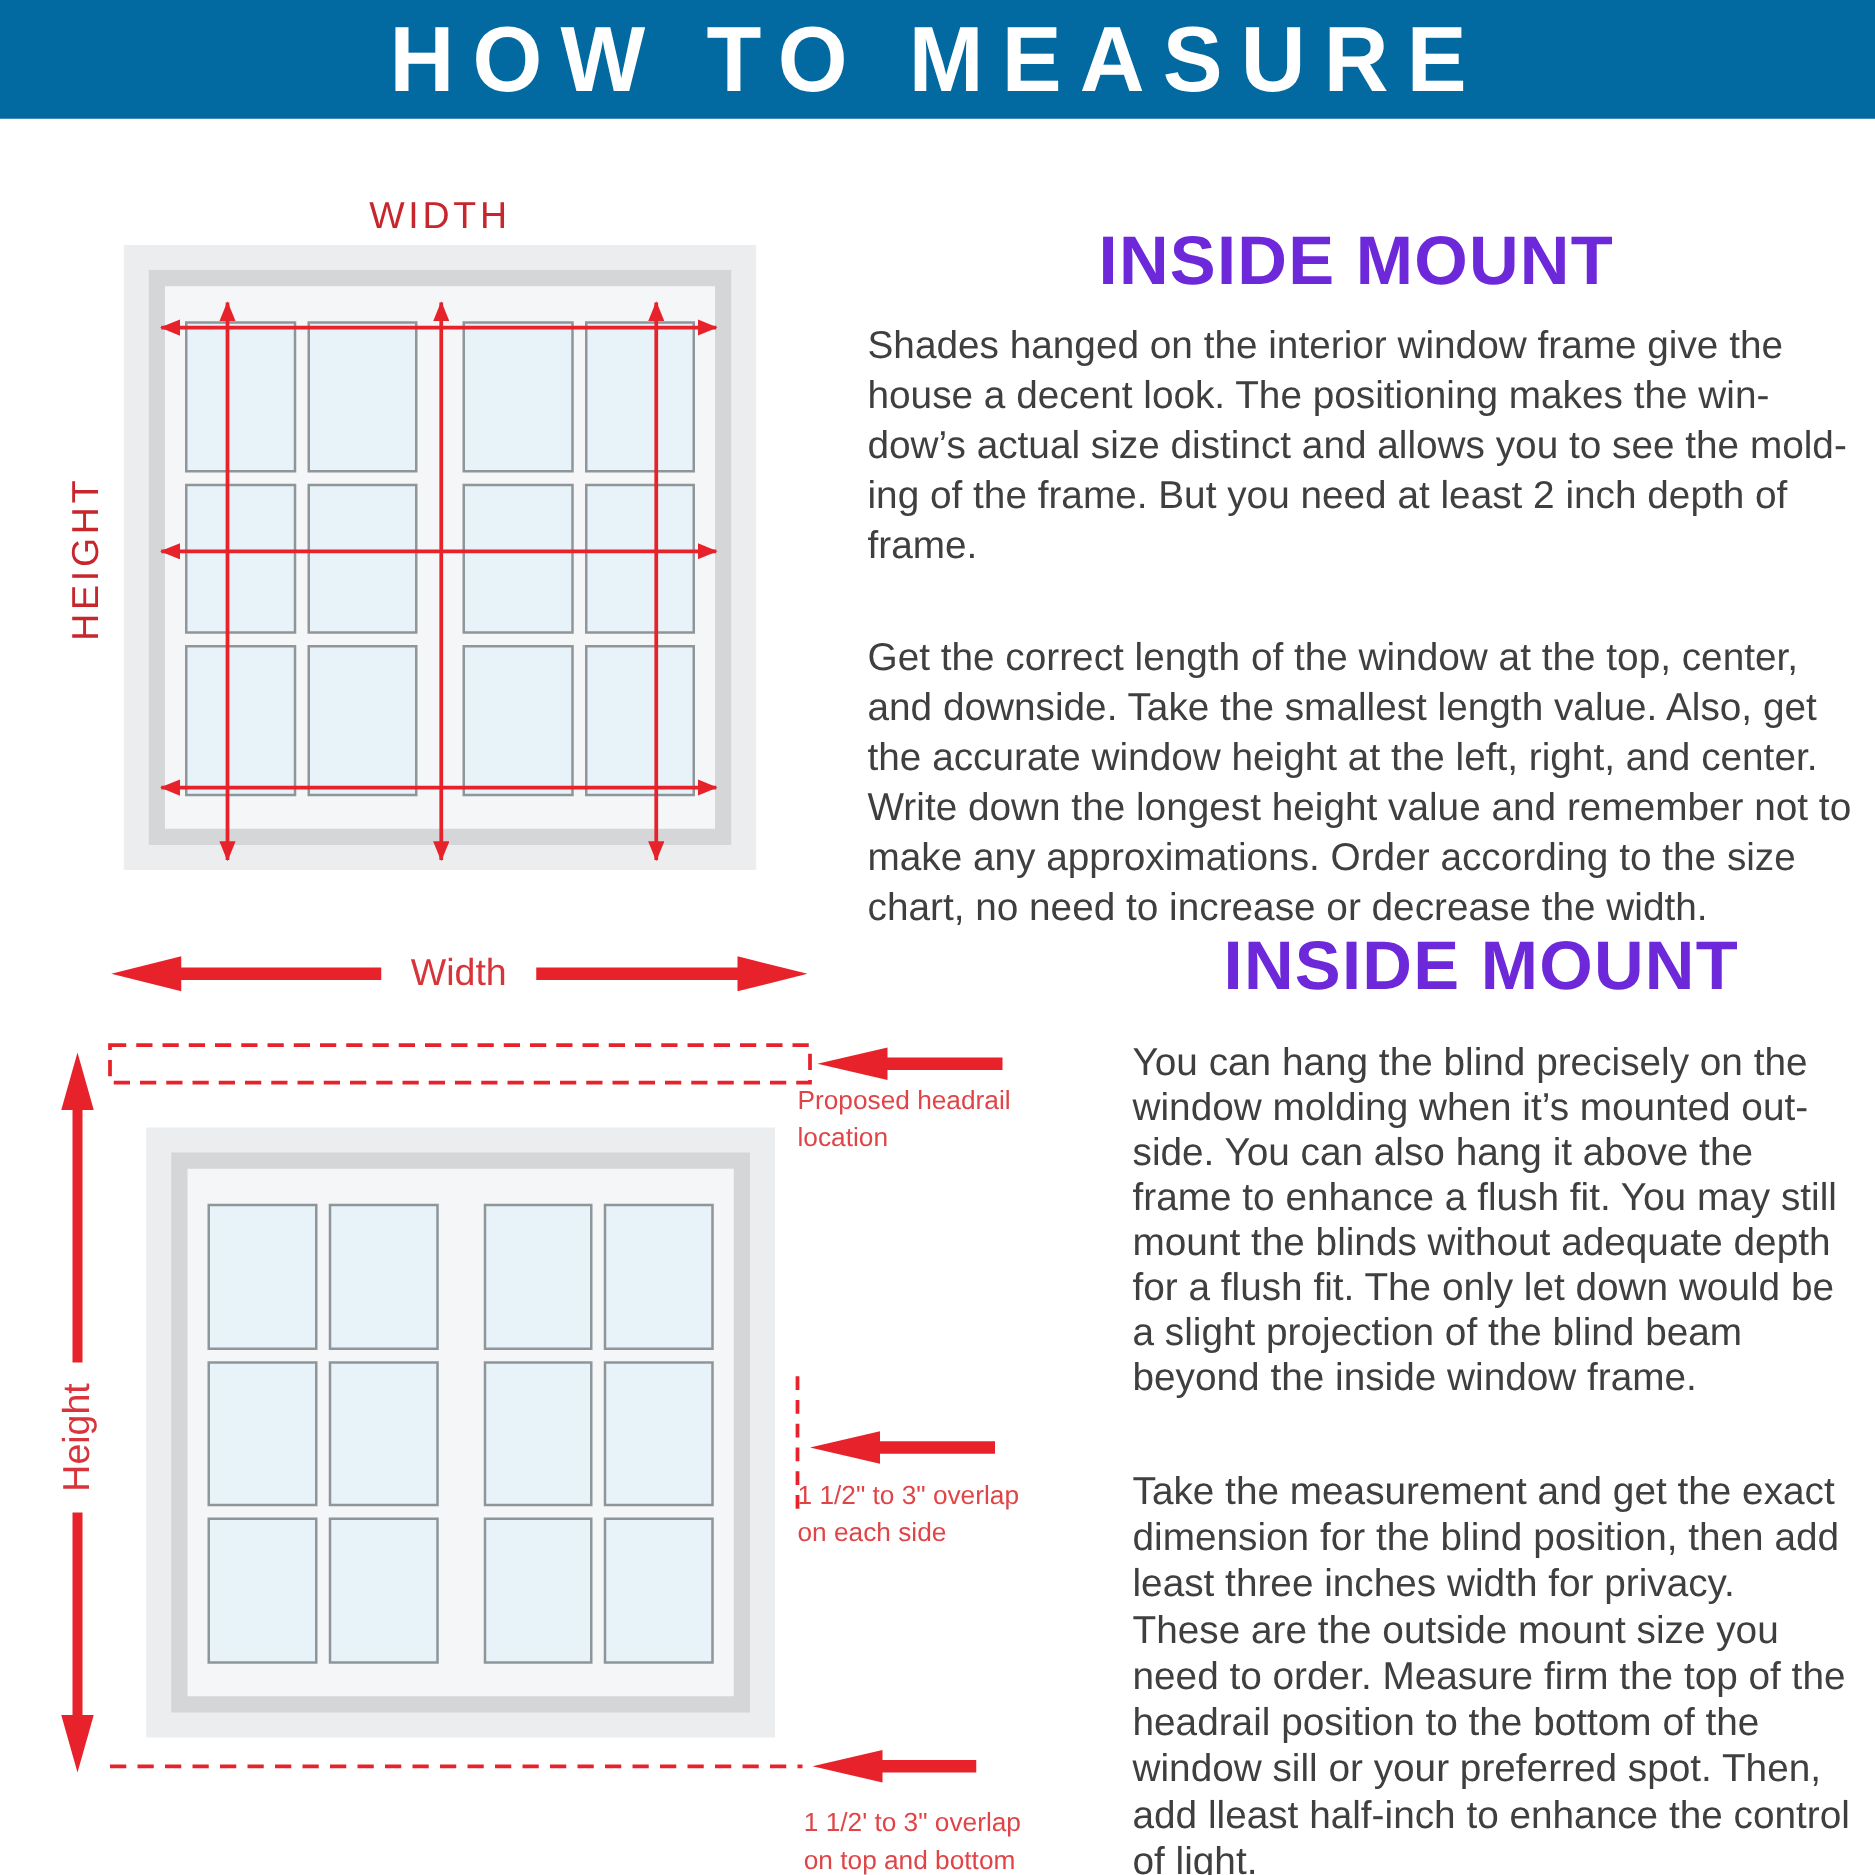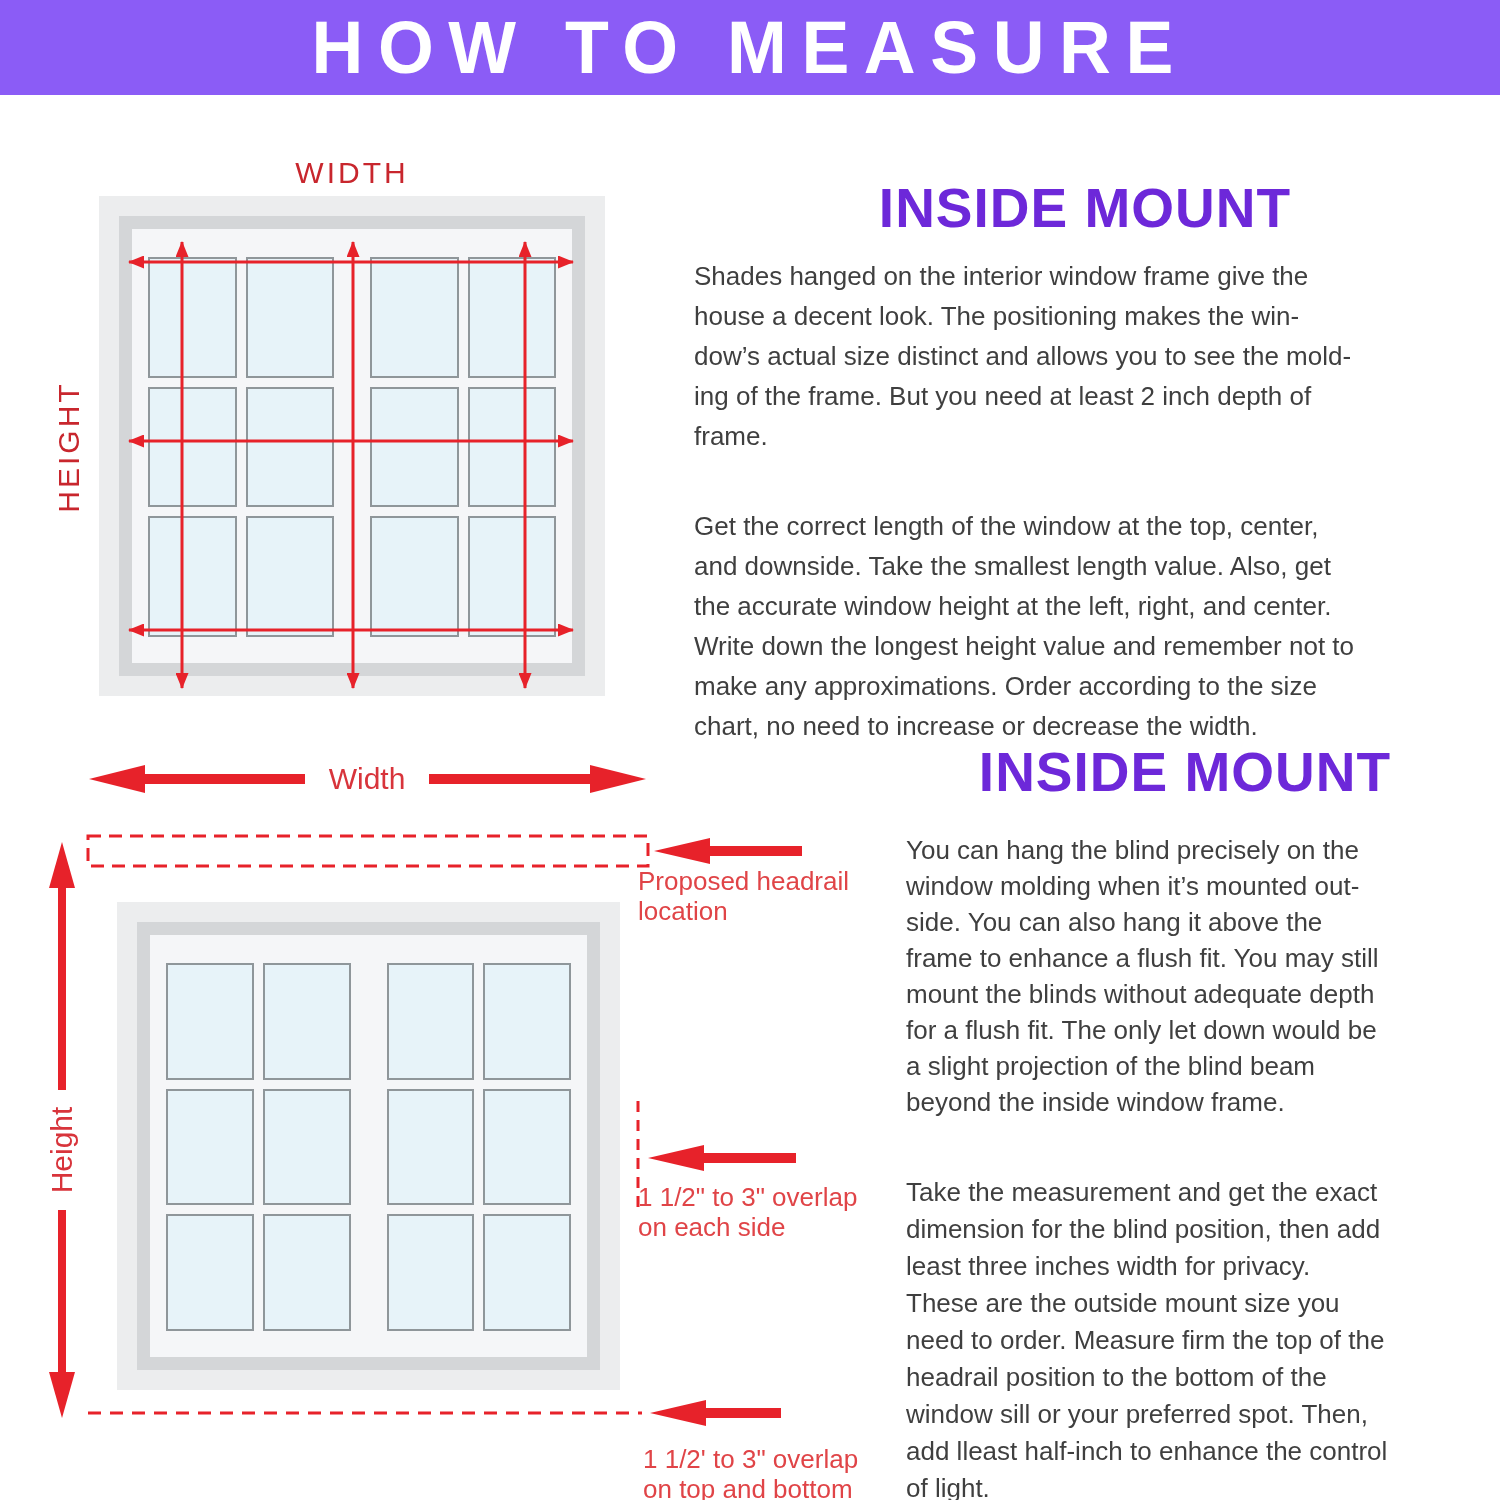--- a/index.html
+++ b/index.html
@@ -4,21 +4,21 @@
 <style>
   html,body{margin:0;padding:0;}
   body{
     width:1500px;height:1500px;position:relative;overflow:hidden;
     background:#ffffff;
     font-family:"Liberation Sans","DejaVu Sans",sans-serif;
   }
   .abs{position:absolute;box-sizing:border-box;}
 
   
-  .banner{left:0;top:0;width:1500px;height:95px;background:#8b5cf6;
+  .banner{left:0;top:0;width:1500px;height:95px;background:#0369a1;
           display:flex;align-items:center;justify-content:center;}
   .banner h1{
     margin:0;color:#ffffff;font-size:74px;font-weight:bold;
     letter-spacing:15px;white-space:nowrap;transform:scaleX(.97);
   }
 
   
   .window{background:#ECEDEE;padding:20px;}
   .win-mid{background:#D4D6D8;padding:13px;width:100%;height:100%;box-sizing:border-box;}
   .win-inner{background:#F5F6F8;width:100%;height:100%;box-sizing:border-box;
@@ -29,33 +29,33 @@
 
   .win-top{left:99px;top:196px;width:506px;height:500px;}
   .win-bottom{left:117px;top:902px;width:503px;height:488px;}
 
   
   .dim-label{color:#C8262D;font-size:30px;letter-spacing:3px;text-align:center;}
   .width-label-top{left:99px;top:156px;width:506px;}
   .height-label-top{left:-1px;top:430px;width:140px;height:34px;
     transform:rotate(-90deg);line-height:34px;}
 
-  .small-label{color:#E04447;font-size:26px;line-height:30px;white-space:pre;}
+  .small-label{color:#E04447;font-size:21px;line-height:30px;white-space:pre;}
   .axis-label{color:#D8343B;font-size:30px;background:#ffffff;text-align:center;
     line-height:32px;}
   .width-label-bottom{left:305px;top:763px;width:124px;height:32px;}
   .height-label-bottom{left:2px;top:1133px;width:120px;height:34px;
     transform:rotate(-90deg);line-height:34px;}
 
   
   .mount-heading{color:#6d28d9;font-size:55px;font-weight:bold;
     text-align:center;letter-spacing:1px;white-space:nowrap;}
   .inside-heading{left:690px;top:176px;width:790px;}
   .outside-heading{left:904px;top:740px;width:562px;}
-  .para{color:#3F3F3F;font-size:26px;white-space:pre;}
+  .para{color:#3F3F3F;font-size:31px;white-space:pre;}
   .inside-para1{left:694px;top:256px;line-height:40px;}
   .inside-para2{left:694px;top:506px;line-height:40px;}
   .outside-para1{left:906px;top:832px;line-height:36px;}
   .outside-para2{left:906px;top:1174px;line-height:37px;}
 
   svg{display:block;}
 </style>
 </head>
 <body>
 

